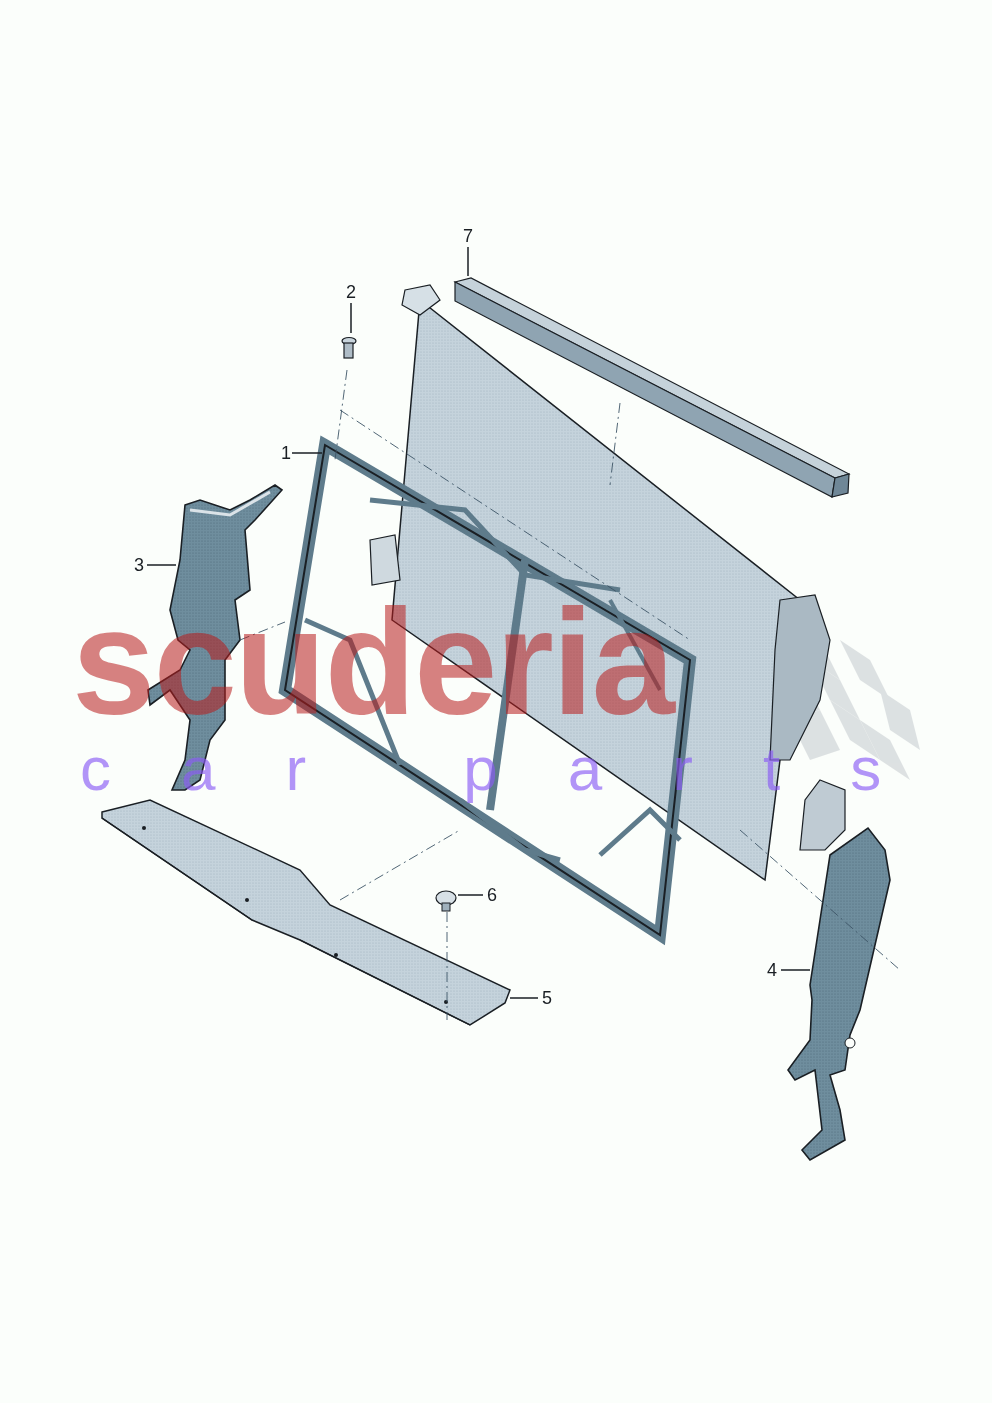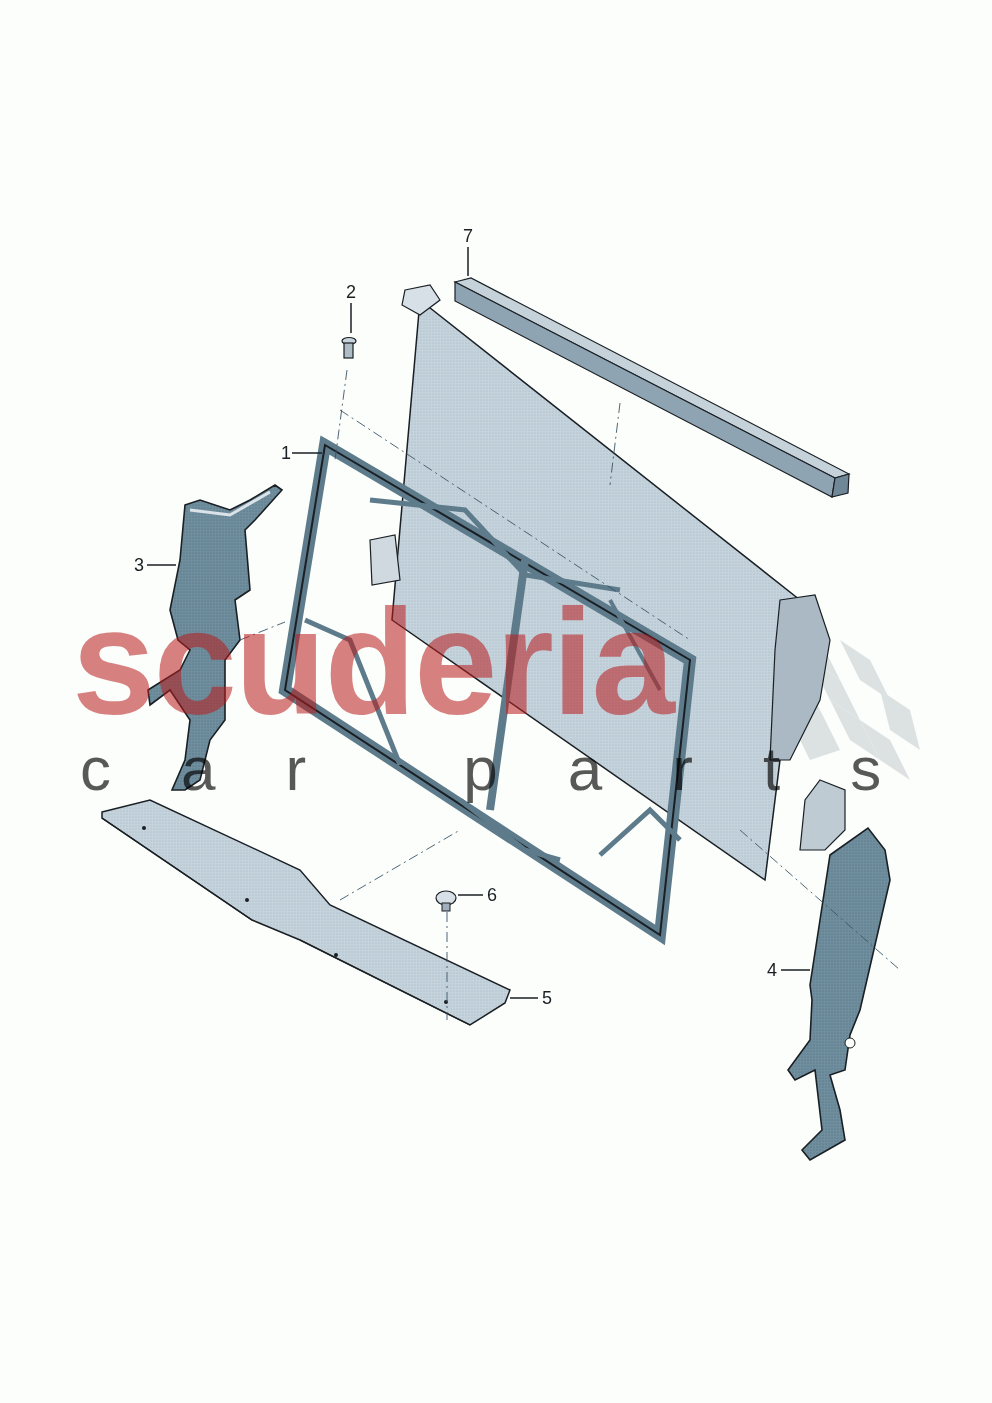--- a/index.html
+++ b/index.html
@@ -15,21 +15,21 @@
   }
   .watermark-main {
     position: absolute; left: 72px; top: 587px;
     font-family: Liberation Sans, sans-serif; font-weight: bold;
     font-size: 150px; letter-spacing: -2px; color: #b91c1c; opacity: 0.55;
     line-height: 1; pointer-events: none;
   }
   .watermark-sub {
     position: absolute; left: 80px; top: 738px;
     font-family: "Liberation Sans", sans-serif;
-    font-size: 62px; letter-spacing: 70px; color: #000000; opacity: 0.65;
+    font-size: 62px; letter-spacing: 70px; color: #8b5cf6; opacity: 0.65;
     line-height: 1; pointer-events: none;
   }
 </style>
 </head>
 <body>
 
 <svg id="diagram" viewBox="0 0 992 1403" xmlns="http://www.w3.org/2000/svg">
   <defs>
     <pattern id="dots" width="3" height="3" patternUnits="userSpaceOnUse">
       <rect width="3" height="3" fill="#c5d3dc"></rect>

